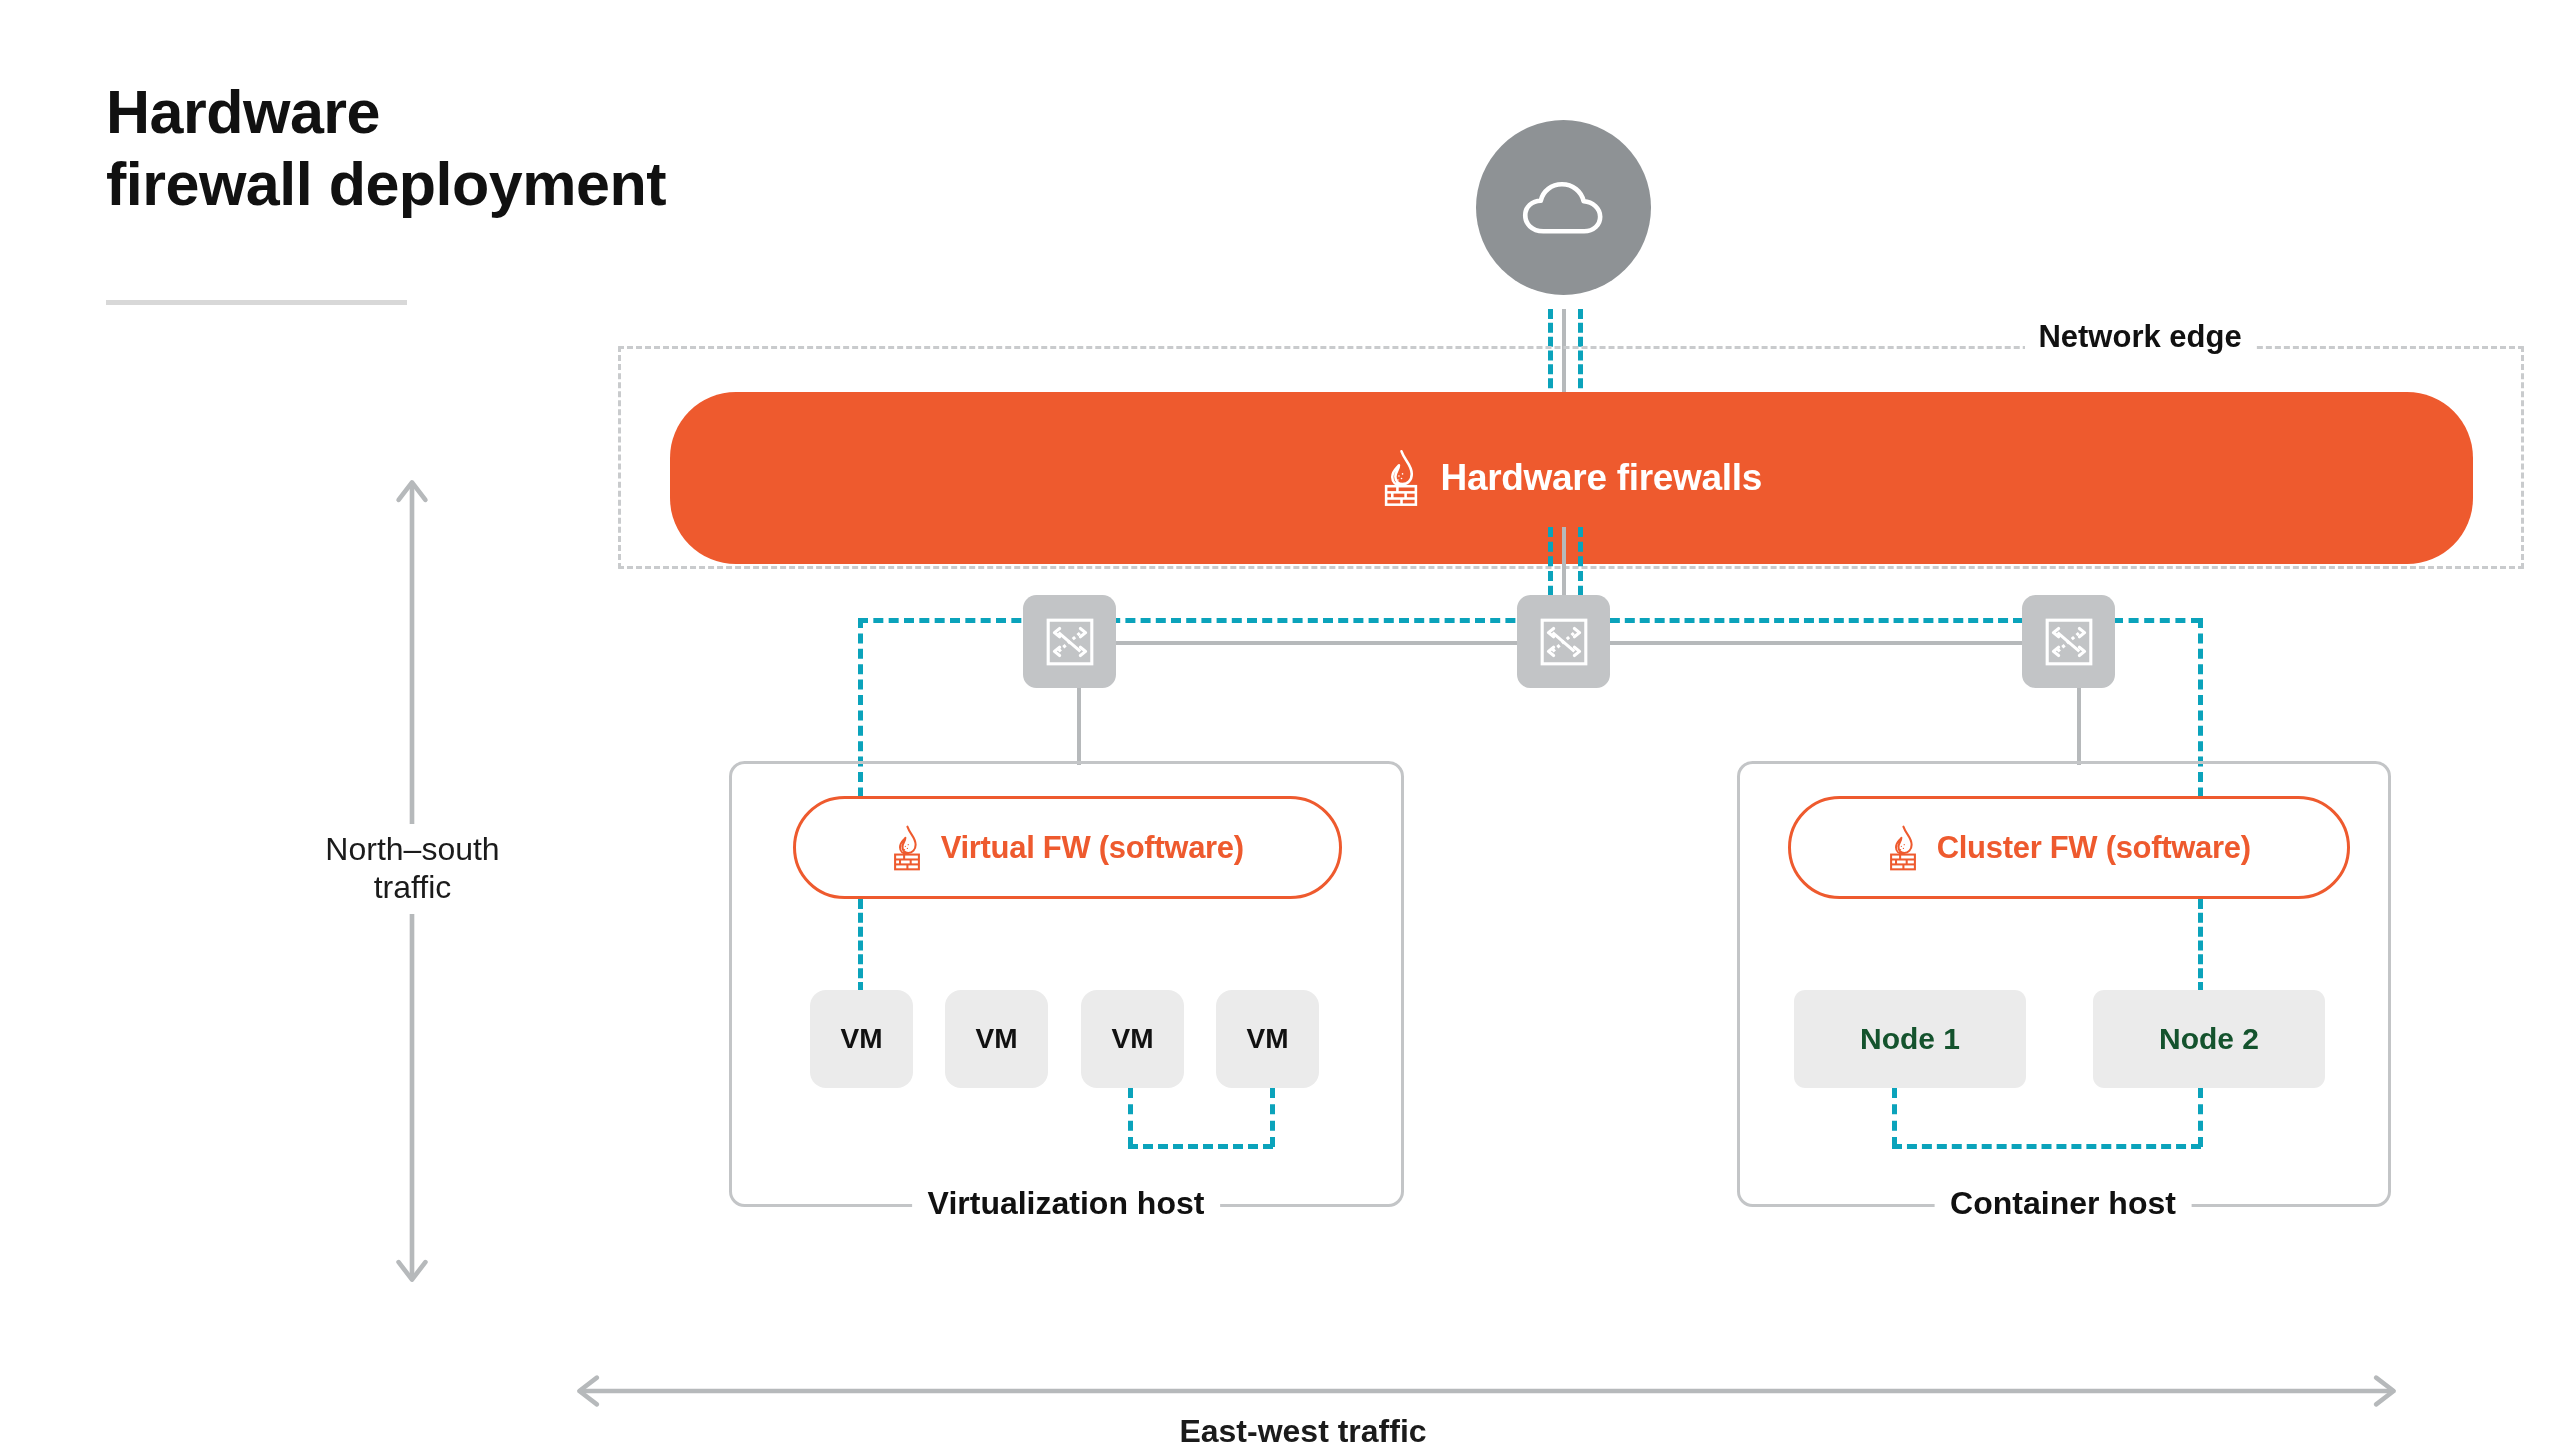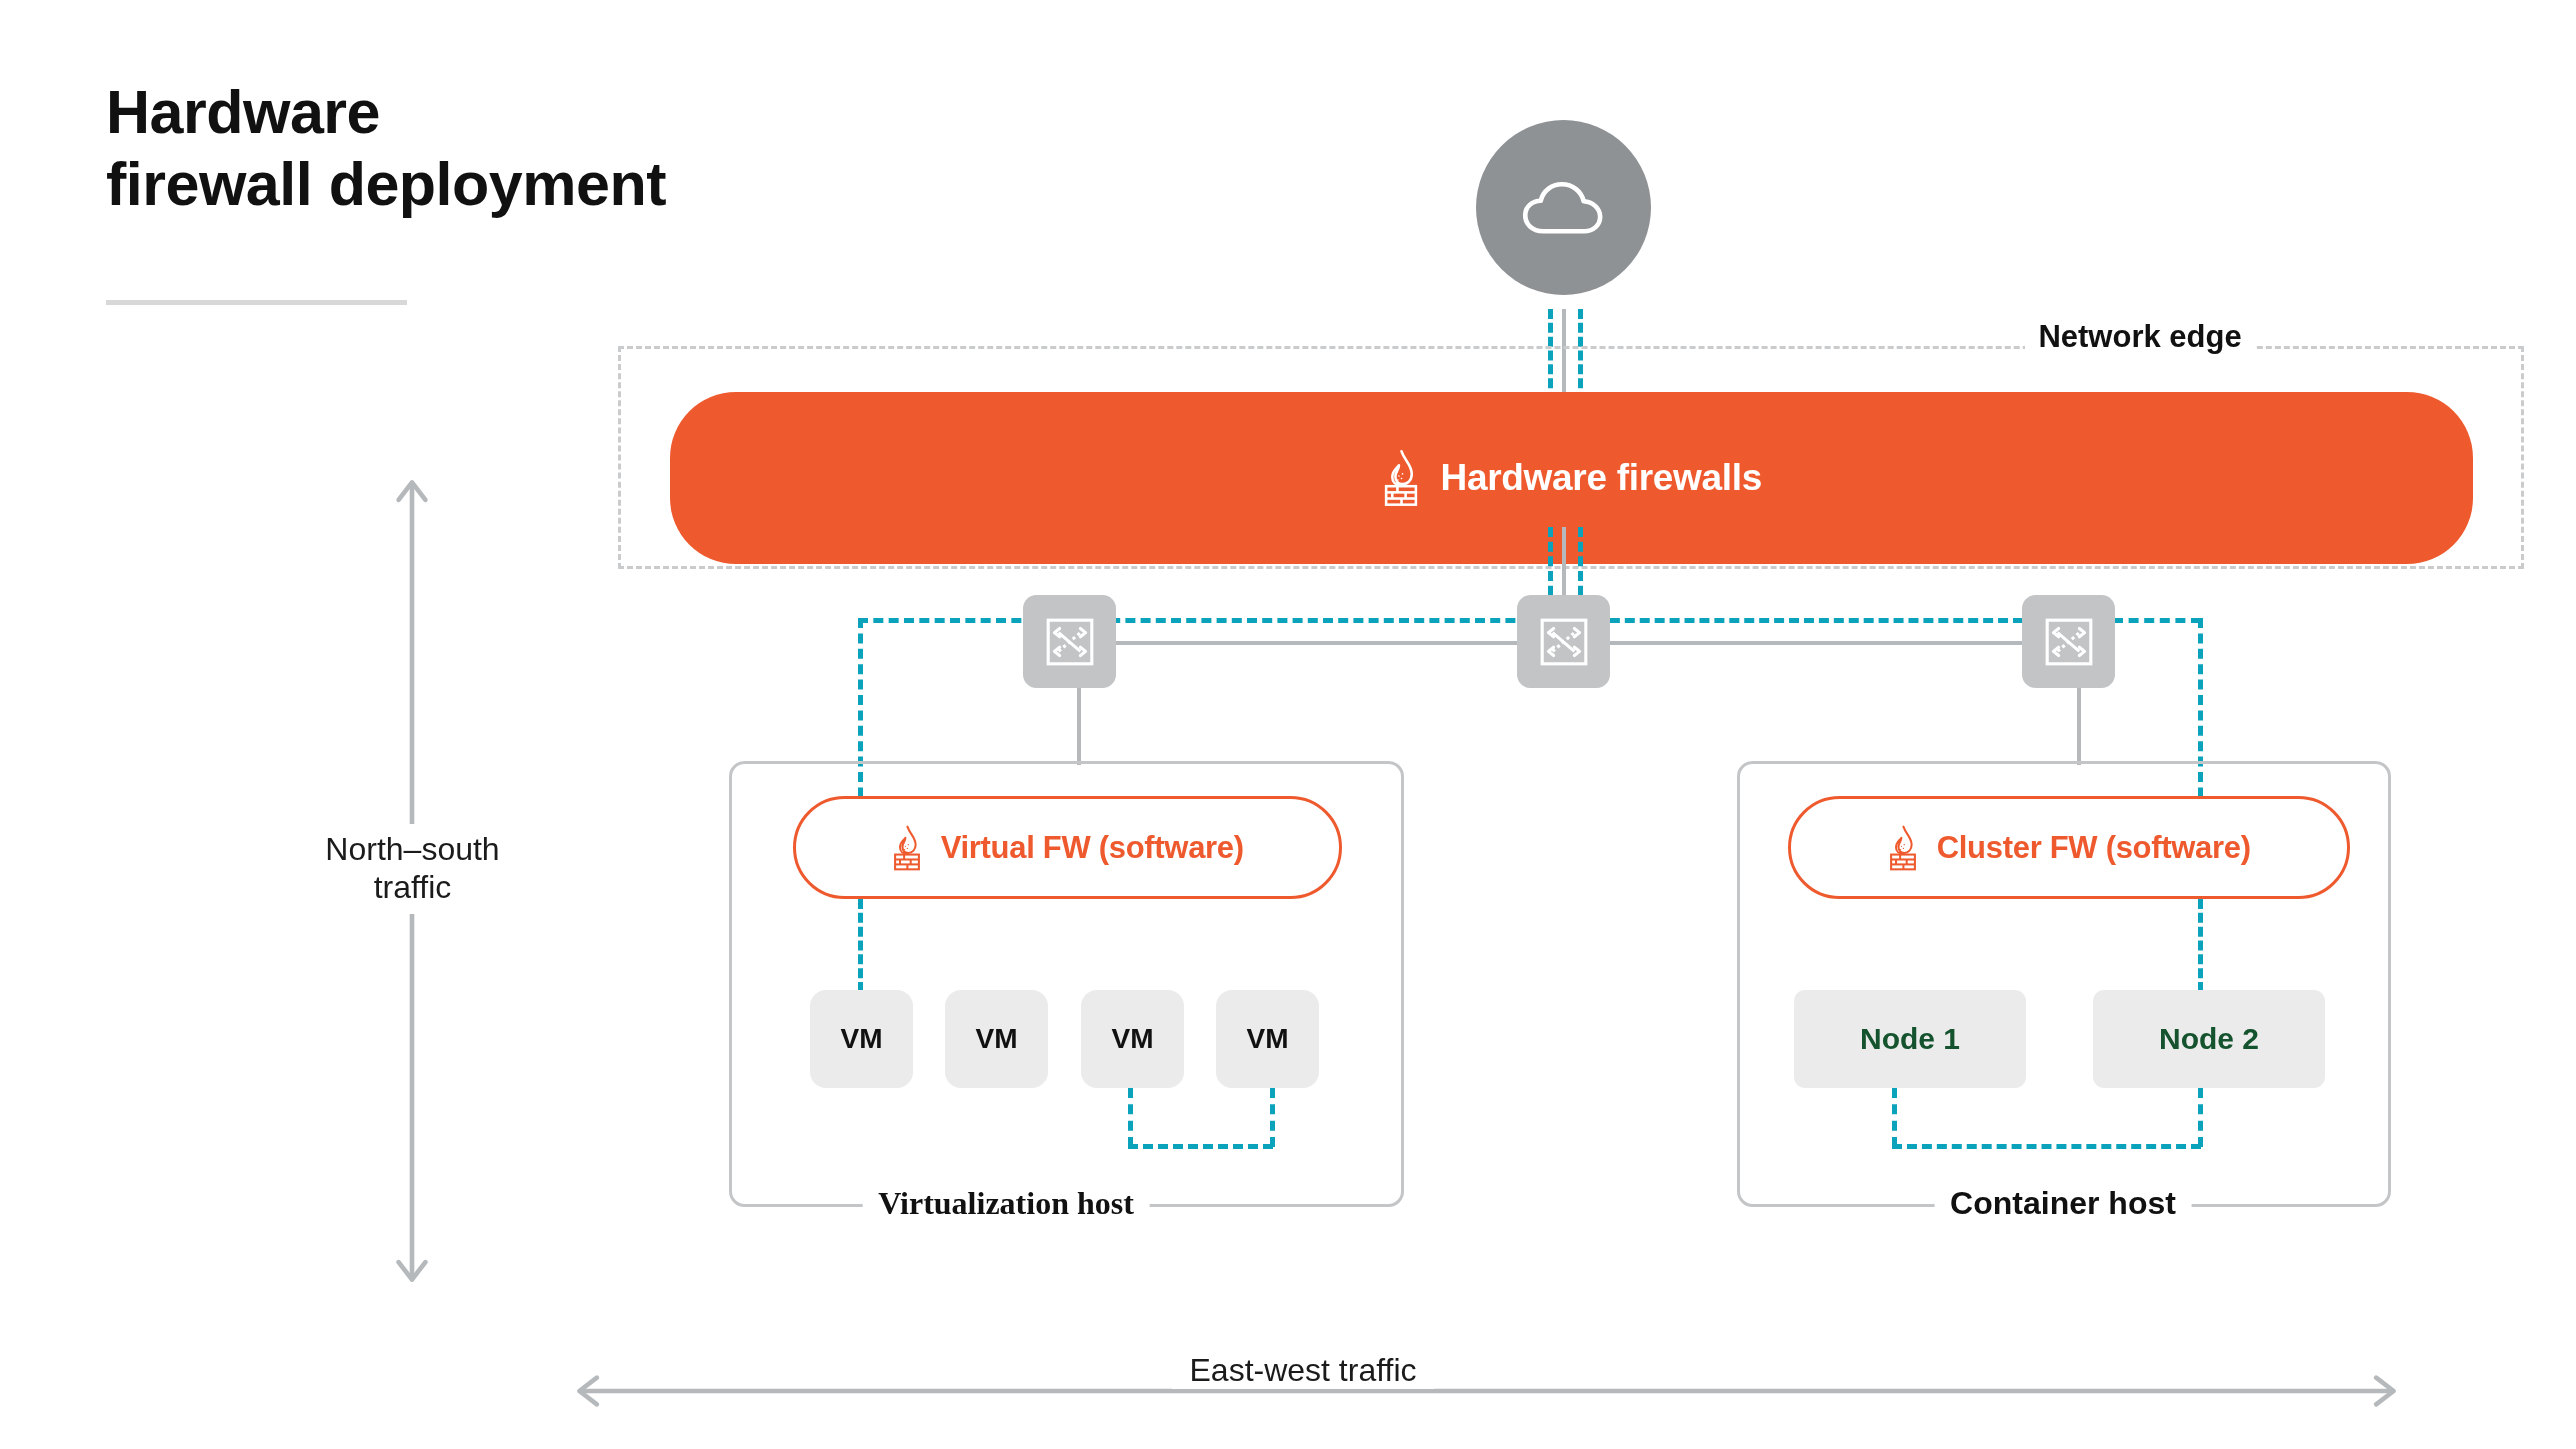--- a/index.html
+++ b/index.html
@@ -133,24 +133,24 @@
   #ns-label{
     left:268px; top:824px;
     width:289px;
     text-align:center;
     font-size:32px;color:#1b1b1b;line-height:1.18;
     background:#ffffff;
     white-space:pre-line;
     padding:7.2px 0;
   }
   #ew-label{
-    left:1303px; top:1352px;
+    left:1303px; top:1413px;
     transform:translateX(-50%);
     font-size:32px;color:#1b1b1b;
-    background:#ffffff;padding:0 17.5px;white-space:nowrap;
+    background:#ffffff;padding:0 17.5px;white-space:nowrap;font-weight:bold;
   }
 
   .teal-h{height:0;border-top:5.7px dashed #0ba3bb;}
   .gray-h{height:4.1px;background:#b6b9bb;}
   .teal-v{width:0;border-left:5.7px dashed #0ba3bb;}
 </style>
 </head>
 <body>
 
 <div id="stage">
@@ -236,21 +236,21 @@
       <path d="M72 26 L82 34 L72 42" fill="none" stroke="#ffffff" stroke-width="6" stroke-linejoin="round" stroke-linecap="round"></path>
       <path d="M32 62 L22 70 L32 78" fill="none" stroke="#ffffff" stroke-width="6" stroke-linejoin="round" stroke-linecap="round"></path>
       <path d="M72 62 L82 70 L72 78" fill="none" stroke="#ffffff" stroke-width="6" stroke-linejoin="round" stroke-linecap="round"></path>
     </svg>
   </div>
 
   <div class="abs v-solid" style="left:1077px;top:688px;height:77px;"></div>
   <div class="abs v-solid" style="left:2077px;top:688px;height:77px;"></div>
 
   <div class="abs host-box" style="left:729px;top:761px;width:675px;height:446px;"></div>
-  <div class="abs host-label" style="left:1006px;top:1185px;transform:translateX(-50%);font-family:Liberation Serif, serif;">Virtualization host</div>
+  <div class="abs host-label" style="left:1066px;top:1185px;transform:translateX(-50%);">Virtualization host</div>
 
   <div class="abs sw-fw-pill" style="left:793px;top:796px;width:549px;height:103px;">
     <svg width="32" height="46" viewBox="0 0 78 112">
       <path d="M40 4 C46 22 60 30 60 48 C60 60 52 68 42 68 C34 68 28 62 28 53 C28 44 35 40 35 31 C30 38 22 42 22 54 C22 64 29 70 38 70" fill="none" stroke="#ee5a2e" stroke-width="5" stroke-linecap="round" stroke-linejoin="round"></path>
       <circle cx="35" cy="52" r="1.6" fill="#ee5a2e"></circle>
         <circle cx="40" cy="57" r="1.6" fill="#ee5a2e"></circle>
       <circle cx="33" cy="60" r="1.6" fill="#ee5a2e"></circle>
         <circle cx="42" cy="48" r="1.6" fill="#ee5a2e"></circle>
       <rect x="10" y="72" width="58" height="36" fill="none" stroke="#ee5a2e" stroke-width="5"></rect>
       <line x1="10" y1="84" x2="68" y2="84" stroke="#ee5a2e" stroke-width="5"></line>

